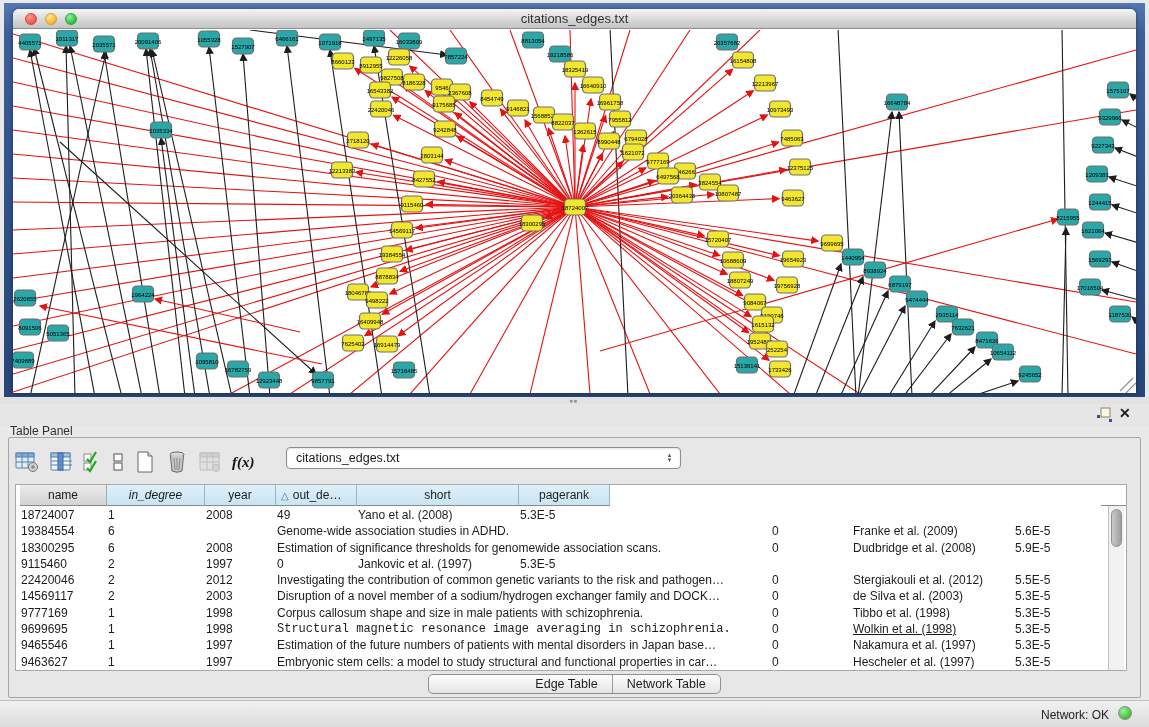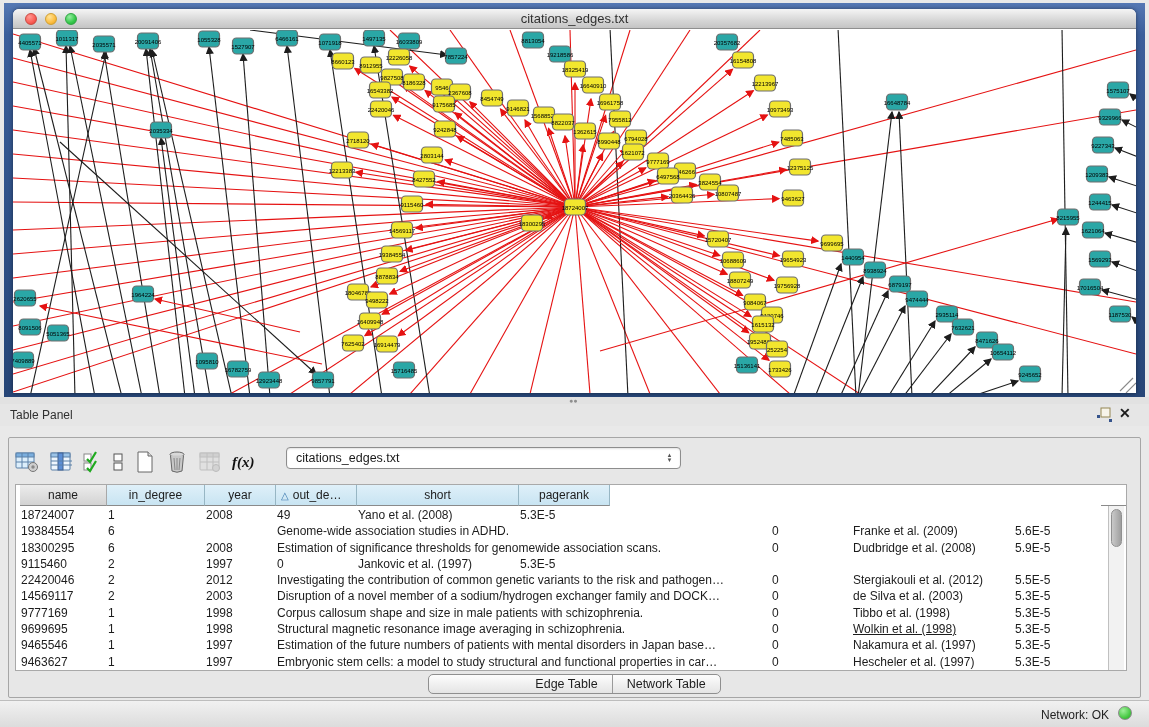--- a/index.html
+++ b/index.html
@@ -20,21 +20,21 @@
   #win-title { position:absolute; left:0; right:0; text-align:center; font-size:13px; color:#303030; }
   #canvas { position:absolute; left:0; top:21px; width:1123px; height:363px; background:#ffffff; overflow:hidden; }
   #net-svg { display:block; }
 
   
   #divider { position:absolute; left:0; top:397px; width:1149px; height:7px; background:#e2e2e2; }
   #divider .handle { position:absolute; left:569px; top:2px; width:10px; height:3px; color:#8f8f8f; font-size:7px; line-height:3px; }
 
   
   #tp-header { position:absolute; left:0; top:404px; width:1149px; height:22px; background:#e6e6e6; }
-  #tp-title { position:absolute; left:10px; top:4px; font-size:12px; color:#303030; }
+  #tp-title { position:absolute; left:10px; top:20px; font-size:12px; color:#303030; }
   #float-icon { position:absolute; left:1096px; top:3px; }
   #close-icon { position:absolute; left:1119px; top:1px; font-size:14px; font-weight:bold; color:#1c1c1c; cursor:default; }
 
   #panel-box { position:absolute; left:8px; top:437px; width:1133px; height:261px;
     background:#e7e7e7; border:1px solid #a6a6a6; border-radius:2px; }
 
   
   #tp-toolbar { position:absolute; left:6px; top:6px; height:36px; display:flex; align-items:center; gap:11px; }
   .tbi { display:flex; align-items:center; justify-content:center; }
   #fx-icon { font-family:"Liberation Serif",serif; font-style:italic; font-size:15px; color:#111; font-weight:bold; }
@@ -764,21 +764,21 @@
   <div id="combo">
     <span id="combo-text">citations_edges.txt</span>
     <span id="combo-arrows">▲<br>▼</span>
   </div>
 
   <div id="tbl">
     <div id="tbl-head">
         <div class="hcell gray" style="width: 87px;">
           <span>name</span>
         </div>
-        <div class="hcell" style="width: 98px;">
+        <div class="hcell" style="width: 98px; font-style: italic;">
           <span>in_degree</span>
         </div>
         <div class="hcell" style="width: 71px;">
           <span>year</span>
         </div>
         <div class="hcell sorted" style="width: 81px;">
           <span class="sort-tri">△</span>
           <span>out_de…</span>
         </div>
         <div class="hcell" style="width: 162px;">
@@ -848,21 +848,21 @@
           <div class="tcell" style="width: 71px;">1998</div>
           <div class="tcell" style="width: 495px;">Corpus callosum shape and size in male patients with schizophrenia.</div>
           <div class="tcell" style="width: 81px;">0</div>
           <div class="tcell" style="width: 162px;">Tibbo et al. (1998)</div>
           <div class="tcell" style="width: 91px;">5.3E-5</div>
         </div>
         <div class="trow">
           <div class="tcell" style="width: 87px;">9699695</div>
           <div class="tcell" style="width: 98px;">1</div>
           <div class="tcell" style="width: 71px;">1998</div>
-          <div class="tcell" style="width: 495px;">Structural magnetic resonance image averaging in schizophrenia.</div>
+          <div class="tcell" style="width: 495px; font-family: Liberation Mono, monospace;">Structural magnetic resonance image averaging in schizophrenia.</div>
           <div class="tcell" style="width: 81px;">0</div>
           <div class="tcell" style="width: 162px; text-decoration: underline;">Wolkin et al. (1998)</div>
           <div class="tcell" style="width: 91px;">5.3E-5</div>
         </div>
         <div class="trow">
           <div class="tcell" style="width: 87px;">9465546</div>
           <div class="tcell" style="width: 98px;">1</div>
           <div class="tcell" style="width: 71px;">1997</div>
           <div class="tcell" style="width: 495px;">Estimation of the future numbers of patients with mental disorders in Japan base…</div>
           <div class="tcell" style="width: 81px;">0</div>

